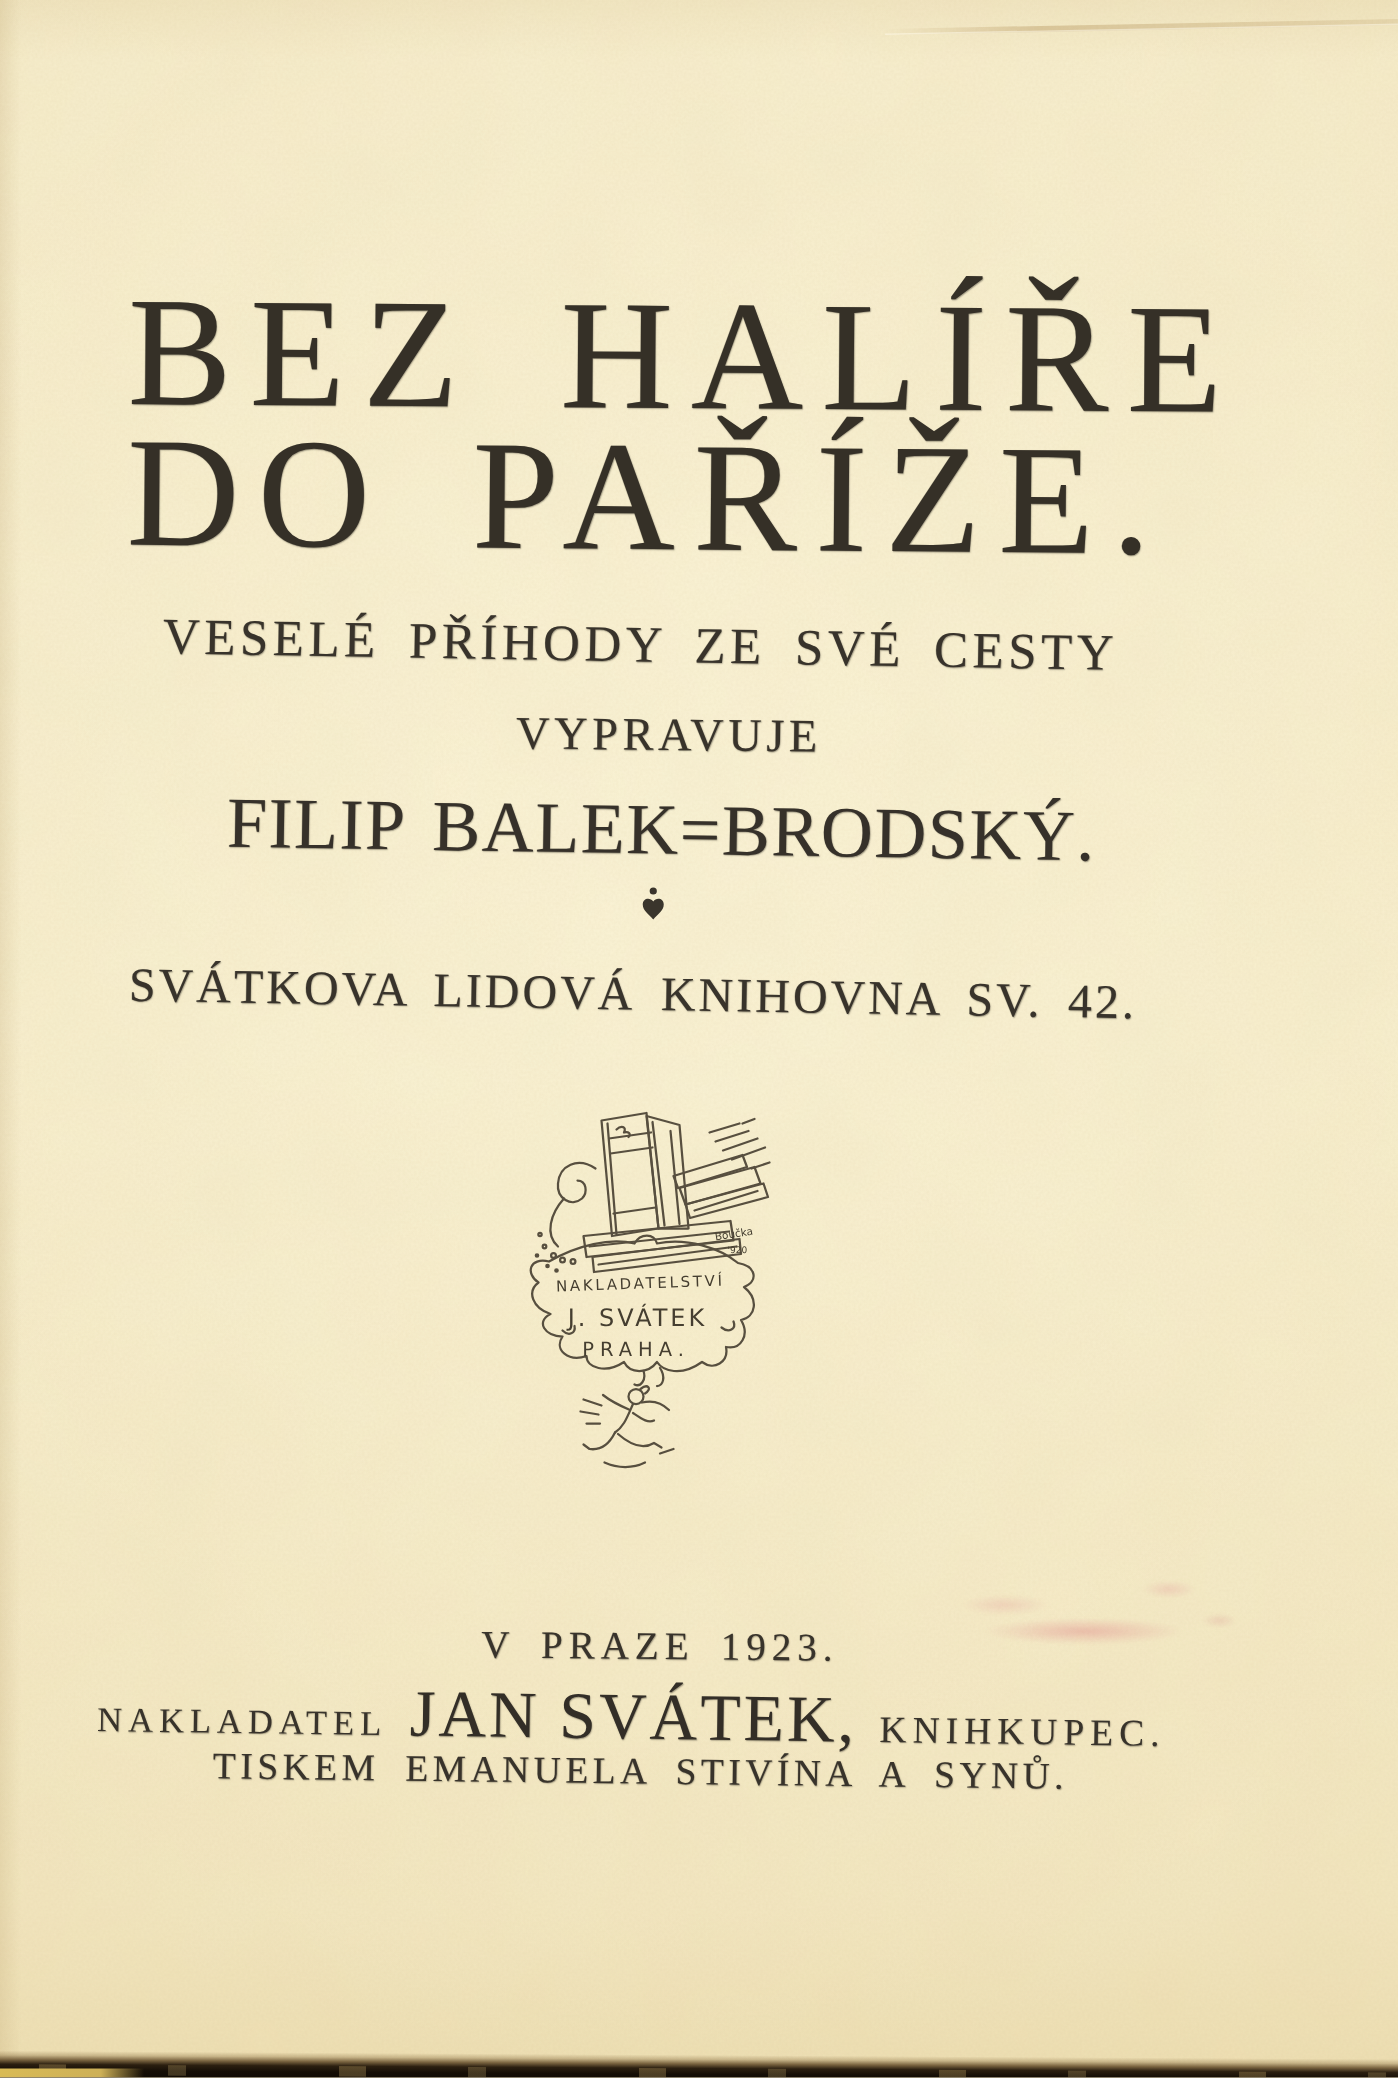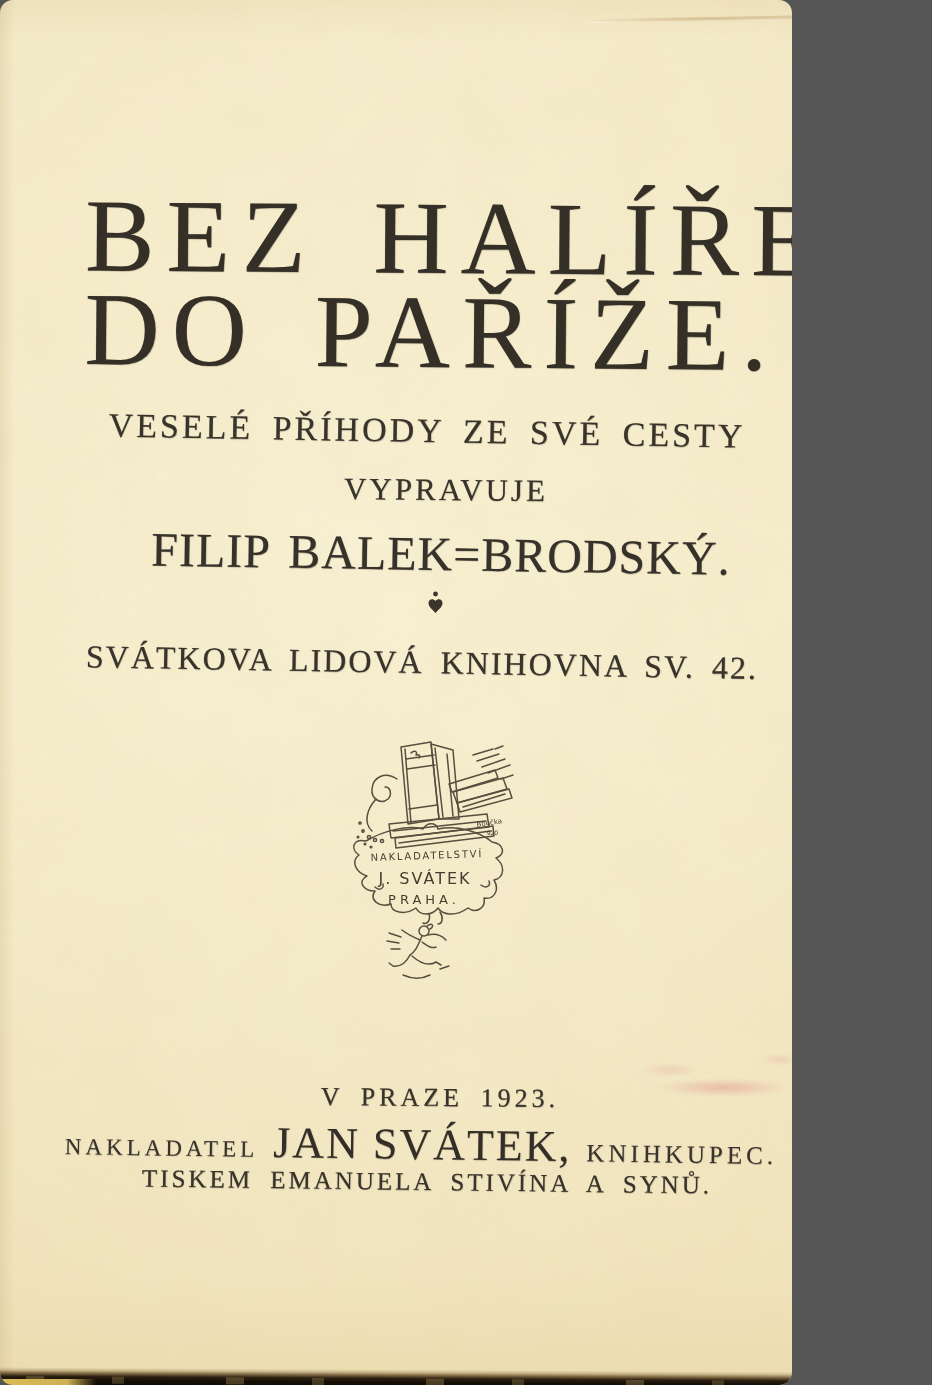--- a/index.html
+++ b/index.html
@@ -1,24 +1,23 @@
 <!DOCTYPE html>
 <html><head>
 <meta charset="utf-8">
 <style>
   html,body{margin:0;padding:0;background:#555;}
   .stage{
-    position:relative;width:792px;height:1385px;overflow:hidden;
+    position:relative;width:932px;height:1385px;overflow:hidden;
     background:
       radial-gradient(ellipse 120% 90% at 48% 38%, rgba(255,250,226,.55), rgba(244,230,190,0) 70%),
       linear-gradient(to bottom, #efe2bb 0, #f6ecc9 40px, #f7eecb 50%, #f3e7c0 92%, #eedfb2 100%),
       #f5eac5;
     font-family:"Liberation Serif", serif;
     color:#38332b;
-    border-radius:13px;
   }
   .txt{
     position:absolute;white-space:nowrap;line-height:1;
     transform-origin:center;
     text-shadow:0.4px 0.6px 0.9px rgba(52,46,36,.45), -0.3px 0 0.4px rgba(52,46,36,.25);
   }
   .title{font-size:104px;letter-spacing:12px;word-spacing:18px;color:#353027;}
   .t1{left:456px;top:186px;transform:translateX(-50%) rotate(.4deg);}
   .t2{left:432px;top:280px;transform:translateX(-50%) rotate(.5deg);}
   .subtitle{font-size:34px;letter-spacing:3px;word-spacing:8px;left:427px;top:414px;transform:translateX(-50%) rotate(1deg);}

